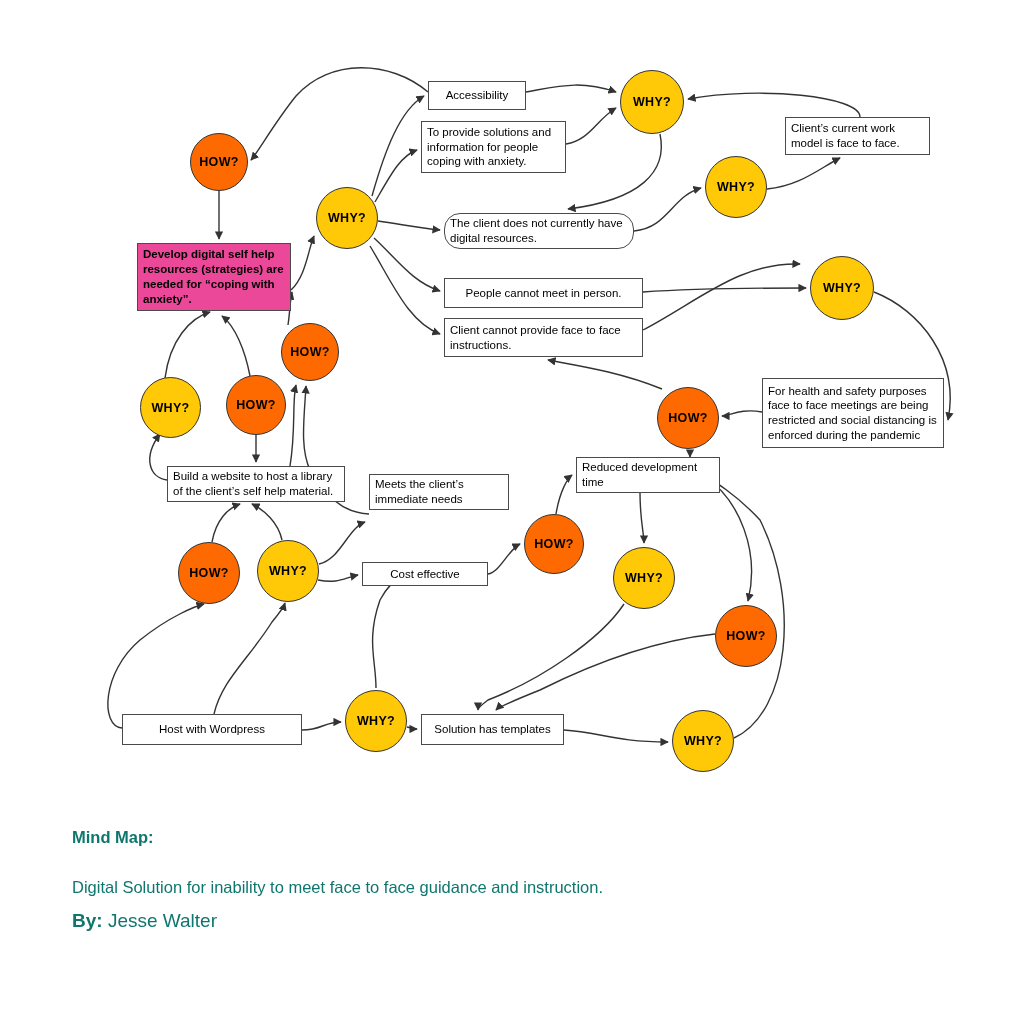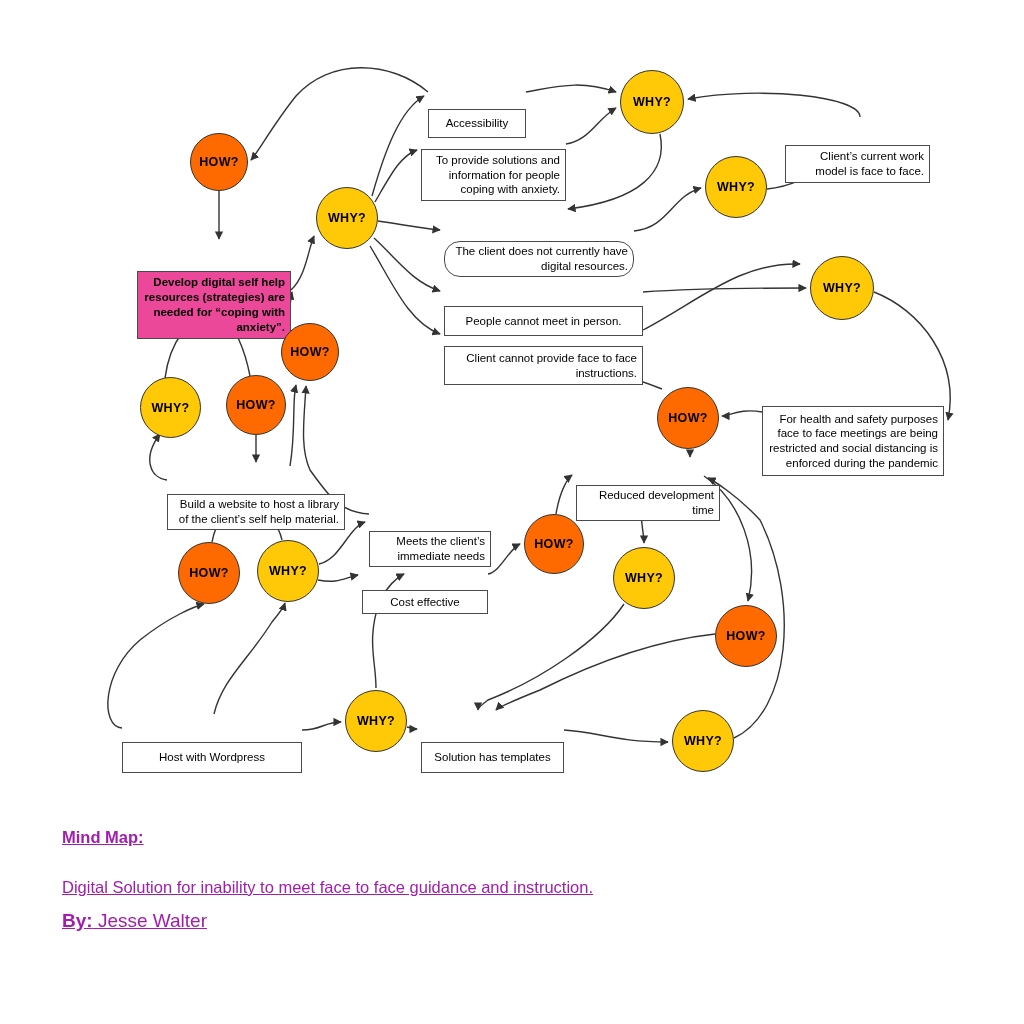--- a/index.html
+++ b/index.html
@@ -45,38 +45,36 @@
     letter-spacing: 0.3px;
   }
   .circle.how { background: #FF6A00; }
   .circle.why { background: #FFC907; }
   .box {
     border: 1.3px solid #4a4a4a;
     background: #ffffff;
     display: flex;
     align-items: center;
     justify-content: center;
-    text-align: right;
+    text-align: left;
     font-size: 11.5px;
     color: #000000;
     line-height: 1.28;
     padding: 2px 5px;
-    margin-top: 28px;
   }
   .box.green {
     background: #ec4899;
     font-weight: bold;
     font-size: 11.5px;
     line-height: 1.3;
   }
   .caption {
     position: absolute;
-    left: 62px;
-    color: #a21caf;
-    text-decoration: underline;
+    left: 72px;
+    color: #0f766e;
   }
   #cap-title {
     top: 828px;
     font-size: 16.5px;
     font-weight: bold;
   }
   #cap-line1 {
     top: 878px;
     font-size: 16.5px;
   }
@@ -245,21 +243,21 @@
       </div>
       <div class="node box" style="left: 167px; top: 466px; width: 178px; height: 36px;">
         <span>Build a website to host a library of the client’s self help material.</span>
       </div>
       <div class="node circle how" style="left: 178px; top: 542px; width: 62px; height: 62px;">
         <span>HOW?</span>
       </div>
       <div class="node circle why" style="left: 257px; top: 540px; width: 62px; height: 62px;">
         <span>WHY?</span>
       </div>
-      <div class="node box" style="left: 369px; top: 503px; width: 122px; height: 36px;">
+      <div class="node box" style="left: 369px; top: 474px; width: 140px; height: 36px;">
         <span>Meets the client’s immediate needs</span>
       </div>
       <div class="node box" style="left: 362px; top: 562px; width: 126px; height: 24px;">
         <span>Cost effective</span>
       </div>
       <div class="node box" style="left: 122px; top: 714px; width: 180px; height: 31px;">
         <span>Host with Wordpress</span>
       </div>
       <div class="node circle why" style="left: 345px; top: 690px; width: 62px; height: 62px;">
         <span>WHY?</span>

